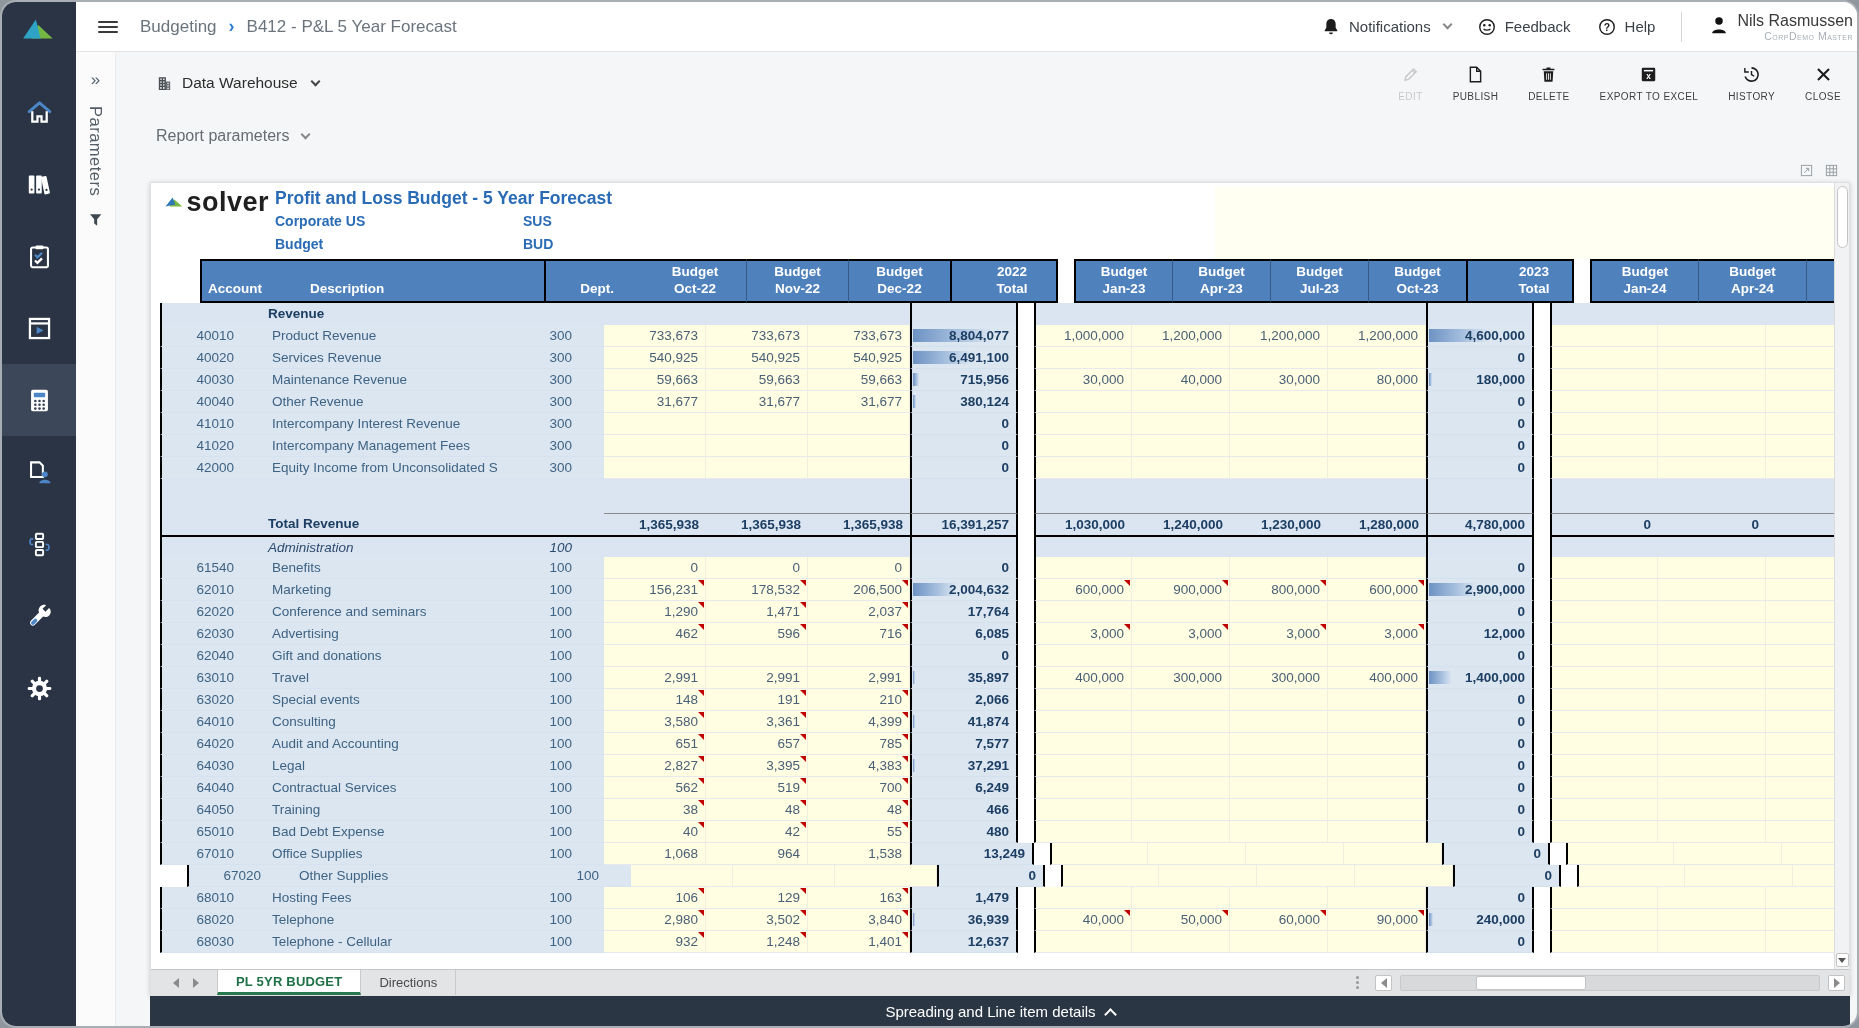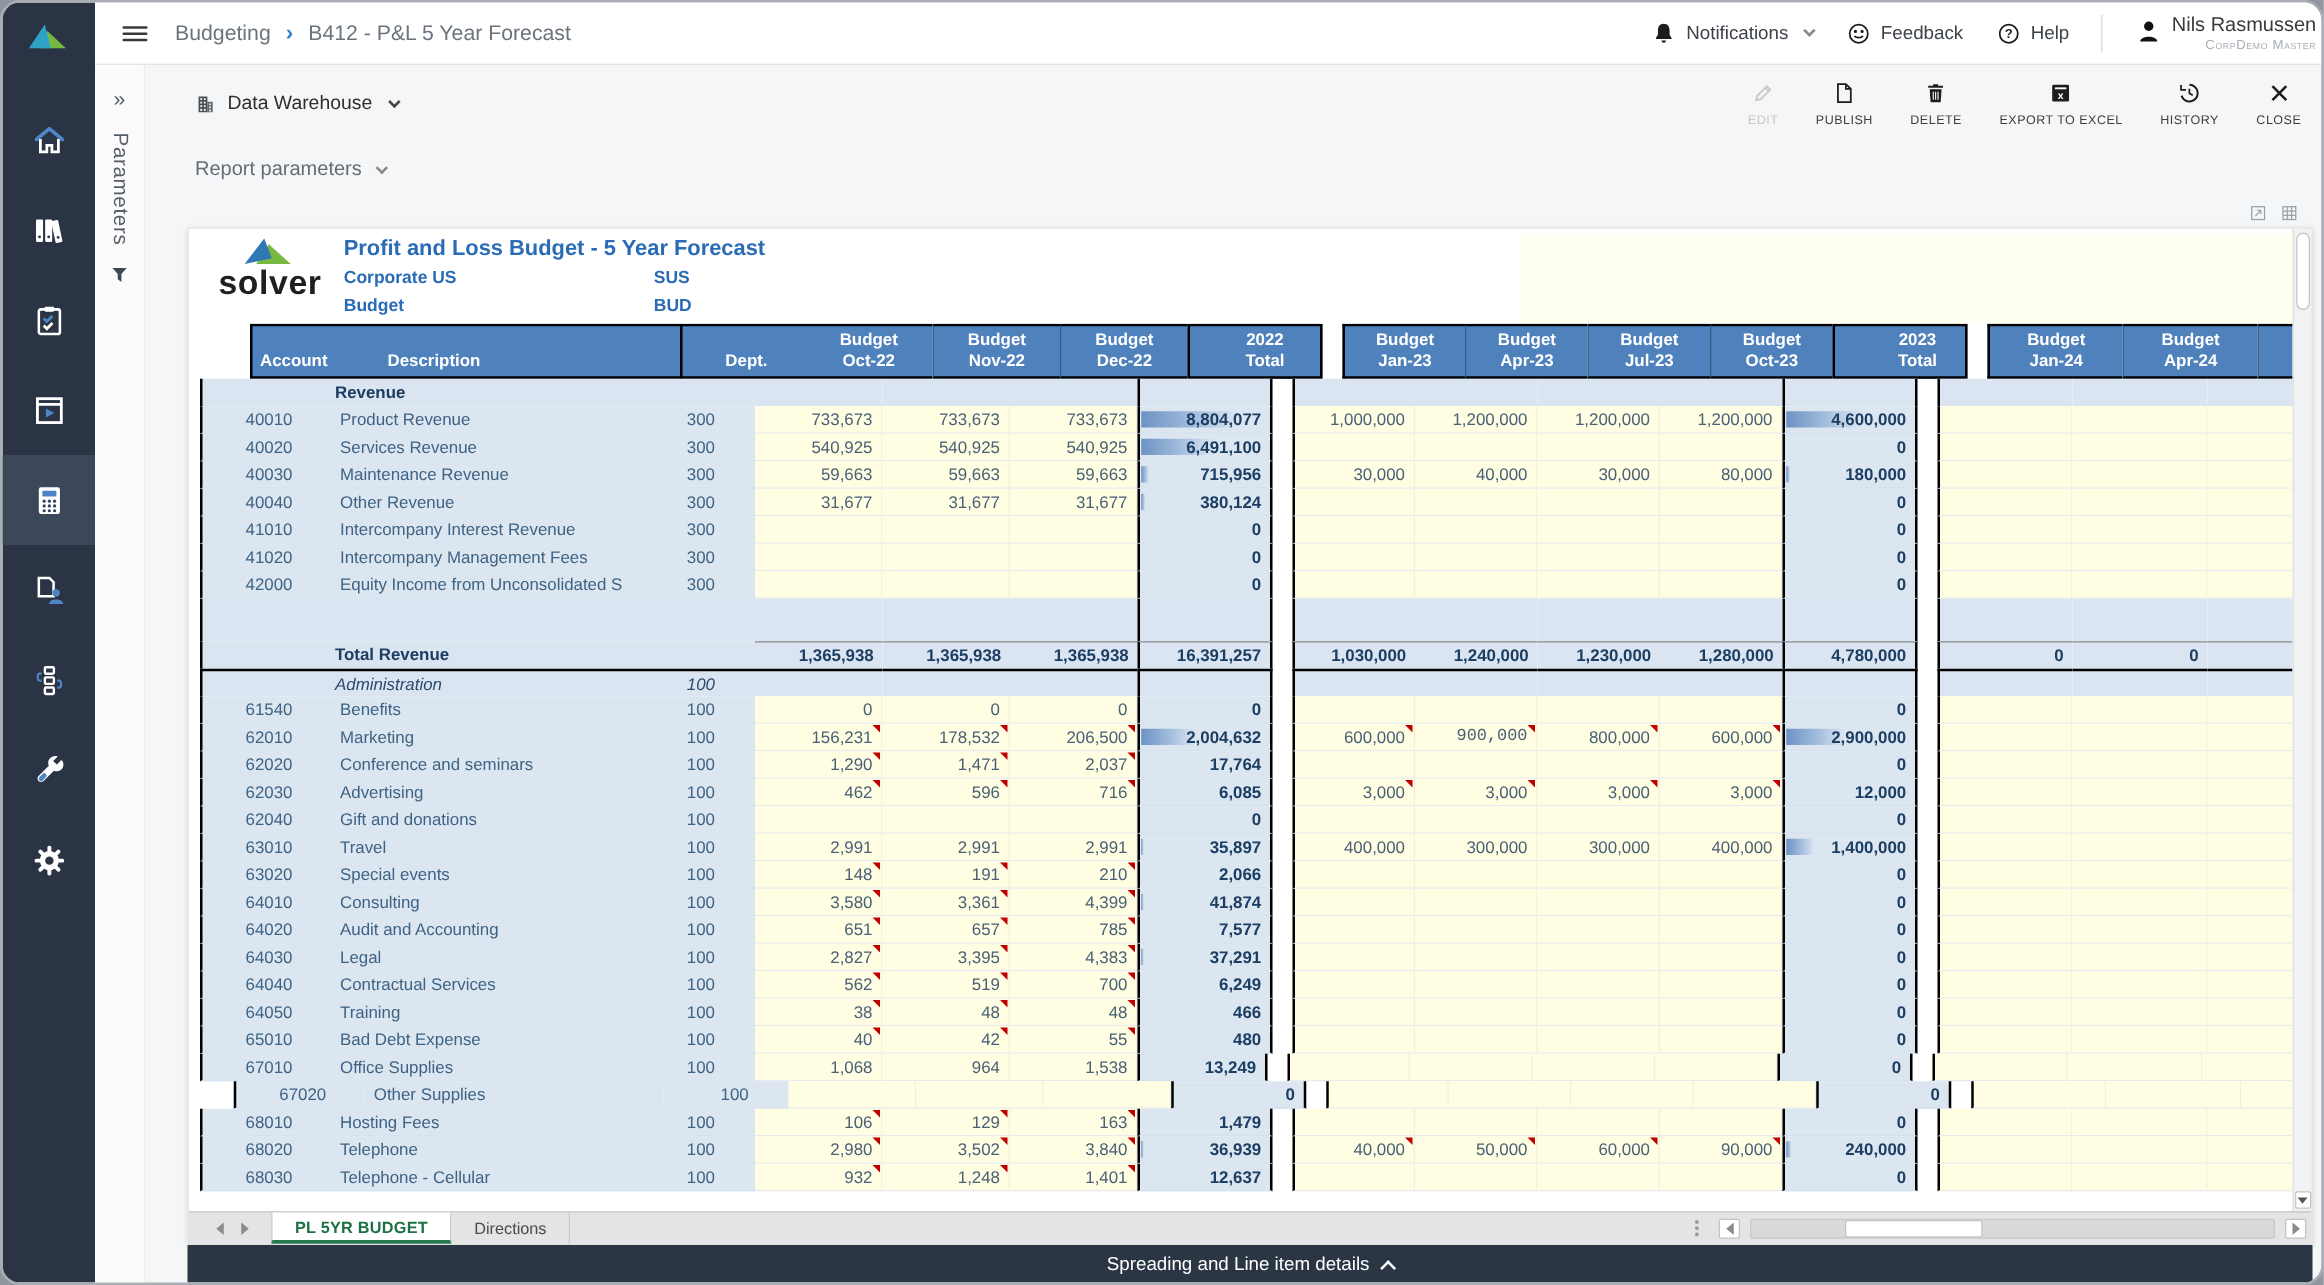--- a/index.html
+++ b/index.html
@@ -57,21 +57,21 @@
 .chev-up{width:9px;height:9px;border-right:2.5px solid #fff;border-bottom:2.5px solid #fff;transform:rotate(-135deg);display:inline-block;position:relative;top:3px;margin-left:10px}
 .tri-left{width:0;height:0;border-top:5px solid transparent;border-bottom:5px solid transparent;border-right:6px solid #8b8b8b;display:inline-block}
 .tri-right{width:0;height:0;border-top:5px solid transparent;border-bottom:5px solid transparent;border-left:6px solid #8b8b8b;display:inline-block}
 .tri-down{width:0;height:0;border-left:4px solid transparent;border-right:4px solid transparent;border-top:5px solid #555;display:inline-block}
 
 #sheet{margin-left:34px;width:1700px;background:#fff;box-shadow:0 1px 5px rgba(0,0,0,.18);flex:1;display:flex;flex-direction:column;min-height:0;border:1px solid #e0e0e0}
 #sh-body{flex:1;display:flex;min-height:0}
 #sh-canvas{width:1684px;overflow:hidden;display:flex;flex-direction:column}
 #sh-titleblock{height:76px;position:relative;flex:0 0 auto}
 .cream{position:absolute;left:1064px;top:4px;right:0;bottom:0;background:#fffff2}
-.slv{position:absolute;left:12px;top:6px;width:106px;display:flex;flex-direction:column;align-items:center}
+.slv{position:absolute;left:12px;top:6px;width:106px;display:flex;flex-direction:row;align-items:center}
 .slv svg{width:52px;height:24px}
 .slv-txt{font-size:27px;font-weight:bold;color:#1f1f1f;letter-spacing:.5px;line-height:26px}
 .sh-head{position:absolute;left:124px;top:4px}
 .sh-title{font-size:17.5px;font-weight:bold;color:#2a6bb5;line-height:23px}
 .sh-meta{display:flex;font-size:14px;font-weight:bold;color:#2a6bb5;line-height:23px}
 .sh-meta .ml{width:248px}
 
 #grid{flex:1;overflow:hidden;padding-left:9px;font-size:13.5px}
 .row{display:flex;height:22px;flex:0 0 auto}
 .row.spacer{height:34px}
@@ -903,21 +903,21 @@
                     </div>
                     <div class="cell c-tot blt br" style="width: 108px;">
                       <i class="bar" style="width:40%"></i>
                       <span class="num tnum">2,004,632</span>
                     </div>
                     <div class="gap" style="width: 16px;"></div>
                     <div class="cell c-yel bl" style="width: 98px;">
                       <span class="num">600,000</span>
                       <i class="note"></i>
                     </div>
-                    <div class="cell c-yel" style="width: 98px; font-family: Liberation Mono, monospace;">
+                    <div class="cell c-yel" style="width: 98px;">
                       <span class="num">900,000</span>
                       <i class="note"></i>
                     </div>
                     <div class="cell c-yel" style="width: 98px;">
                       <span class="num">800,000</span>
                       <i class="note"></i>
                     </div>
                     <div class="cell c-yel" style="width: 98px;">
                       <span class="num">600,000</span>
                       <i class="note"></i>
@@ -1349,21 +1349,21 @@
                     </div>
                     <div class="cell c-yel" style="width: 102px;">
                       <span class="num">1,068</span>
                     </div>
                     <div class="cell c-yel" style="width: 102px;">
                       <span class="num">964</span>
                     </div>
                     <div class="cell c-yel" style="width: 102px;">
                       <span class="num">1,538</span>
                     </div>
-                    <div class="cell c-tot blt br" style="width: 104px;">
+                    <div class="cell c-tot blt br" style="width: 124px;">
                       <span class="num tnum">13,249</span>
                     </div>
                     <div class="gap" style="width: 16px;"></div>
                     <div class="cell c-yel bl" style="width: 98px;"></div>
                     <div class="cell c-yel" style="width: 98px;"></div>
                     <div class="cell c-yel" style="width: 98px;"></div>
                     <div class="cell c-yel" style="width: 98px;"></div>
                     <div class="cell c-tot blt br" style="width: 108px;">
                       <span class="num tnum">0</span>
                     </div>

